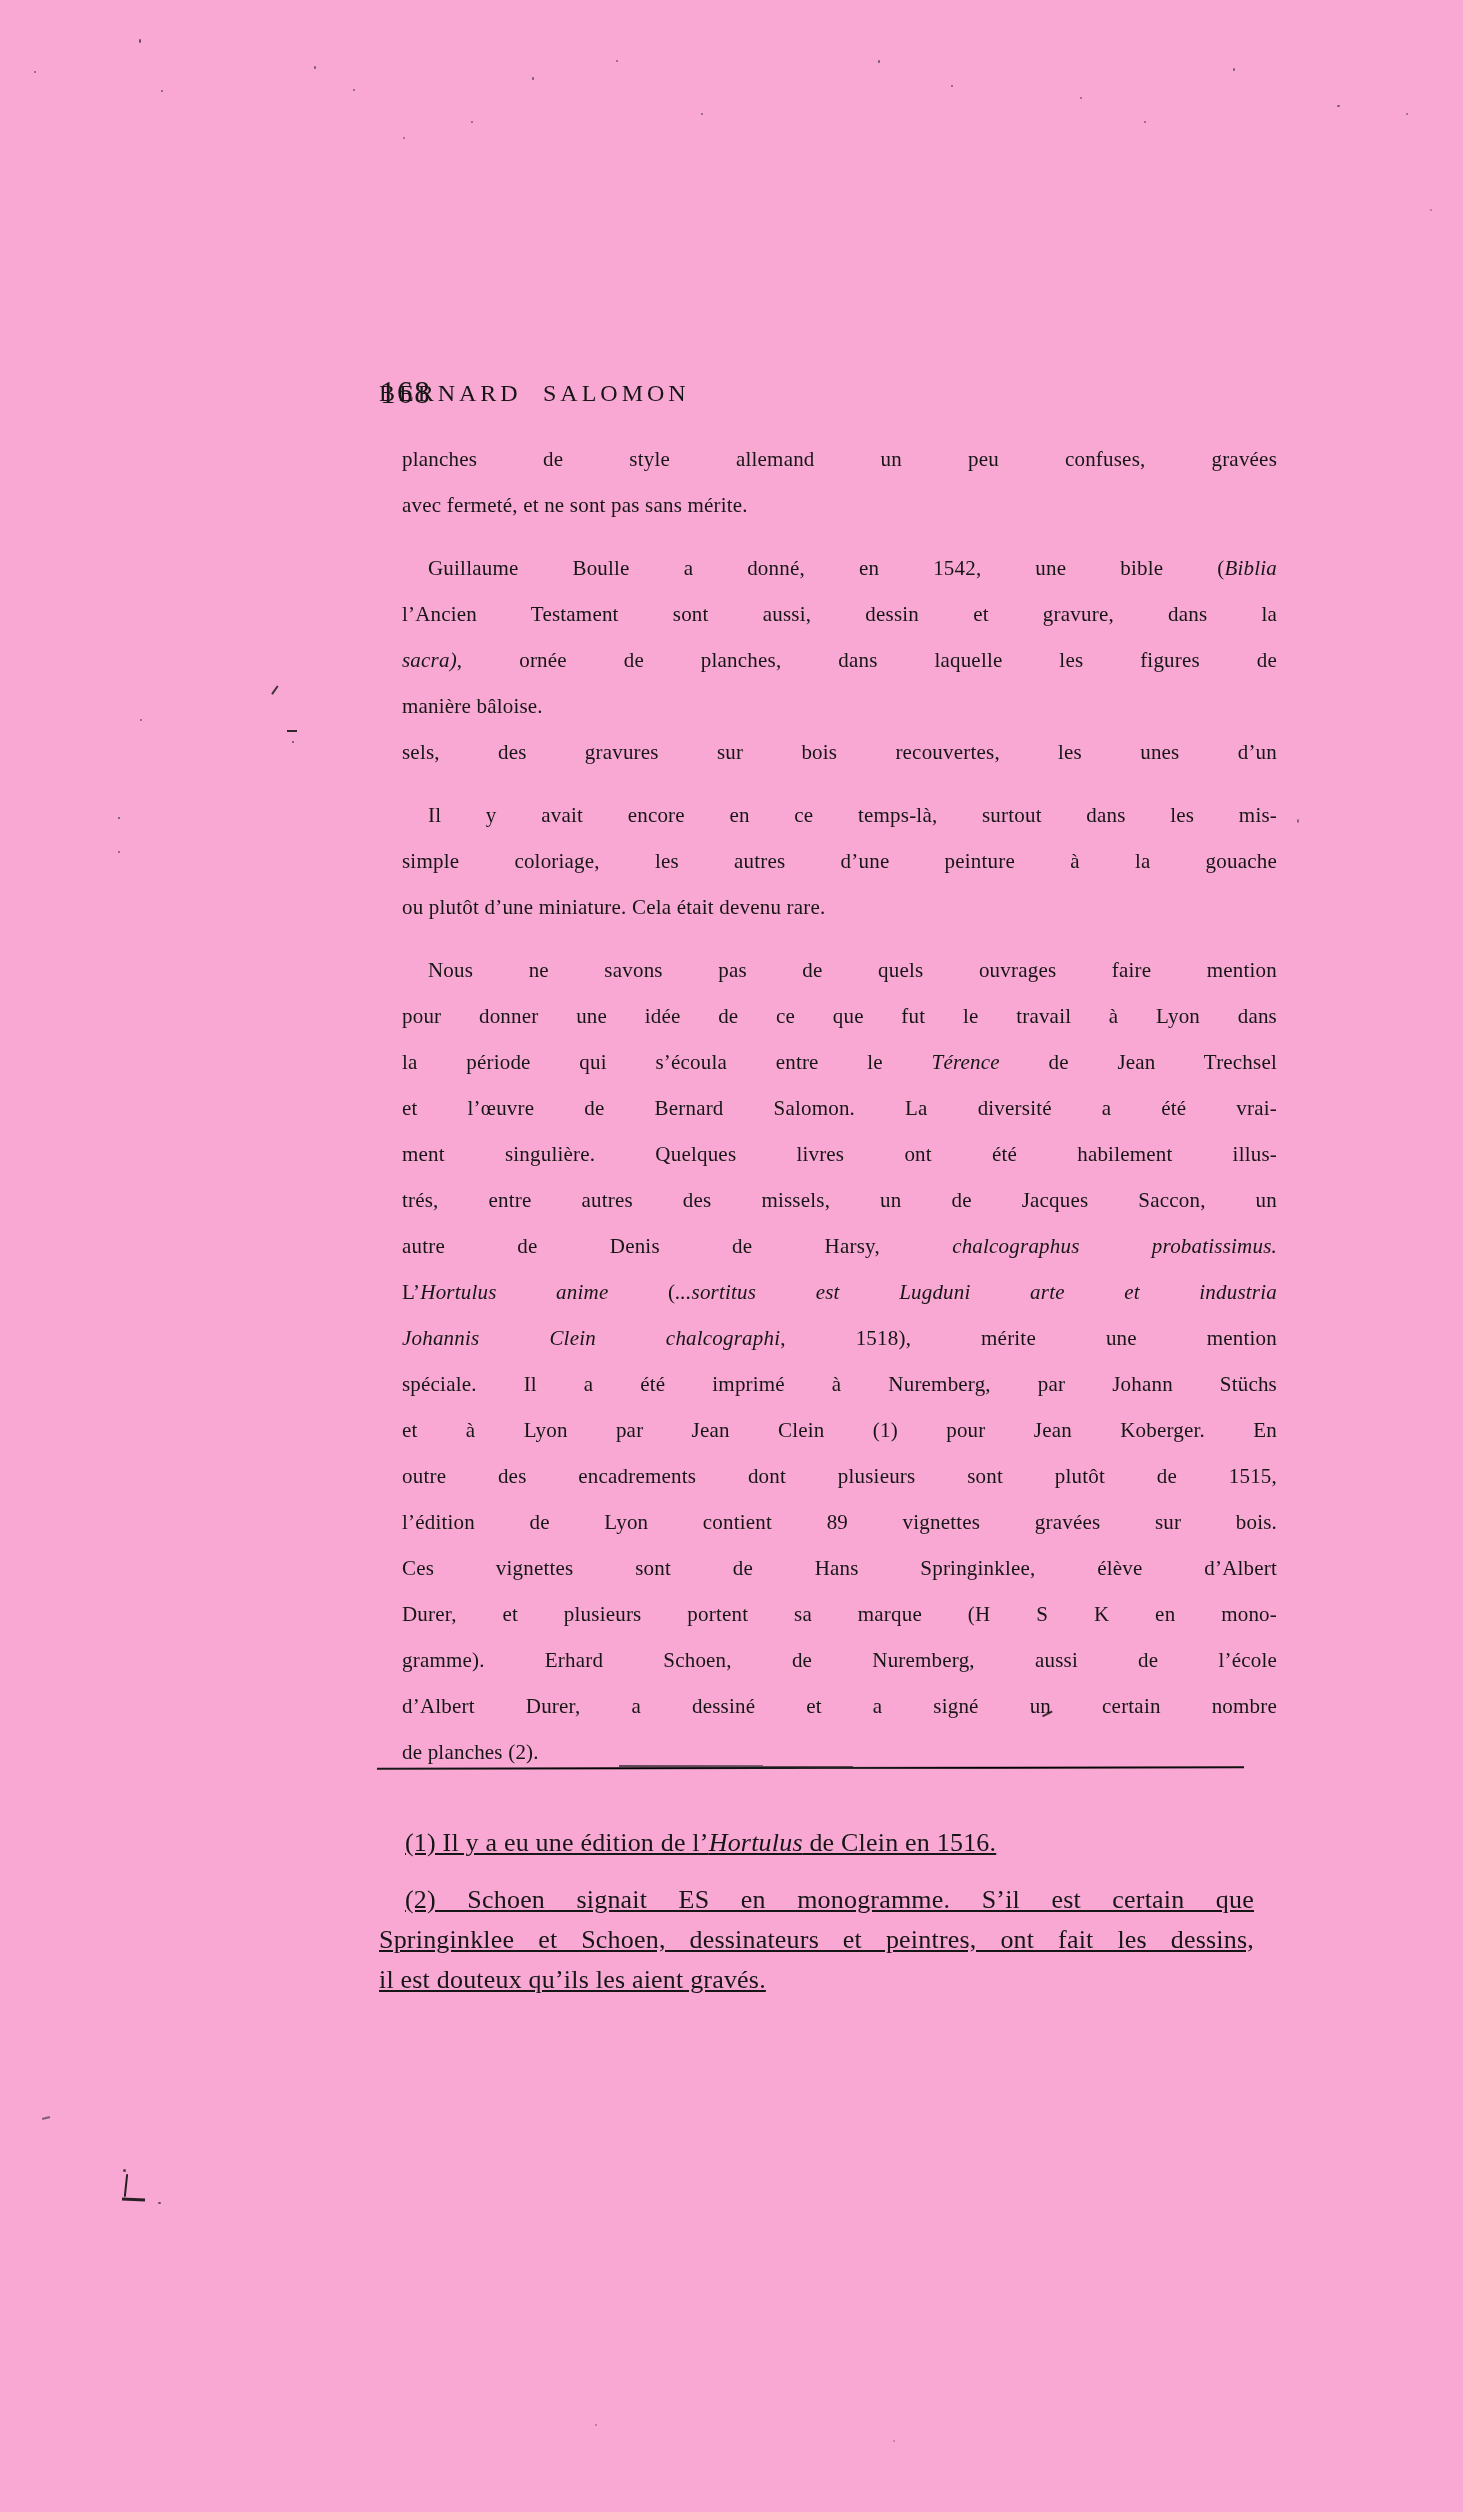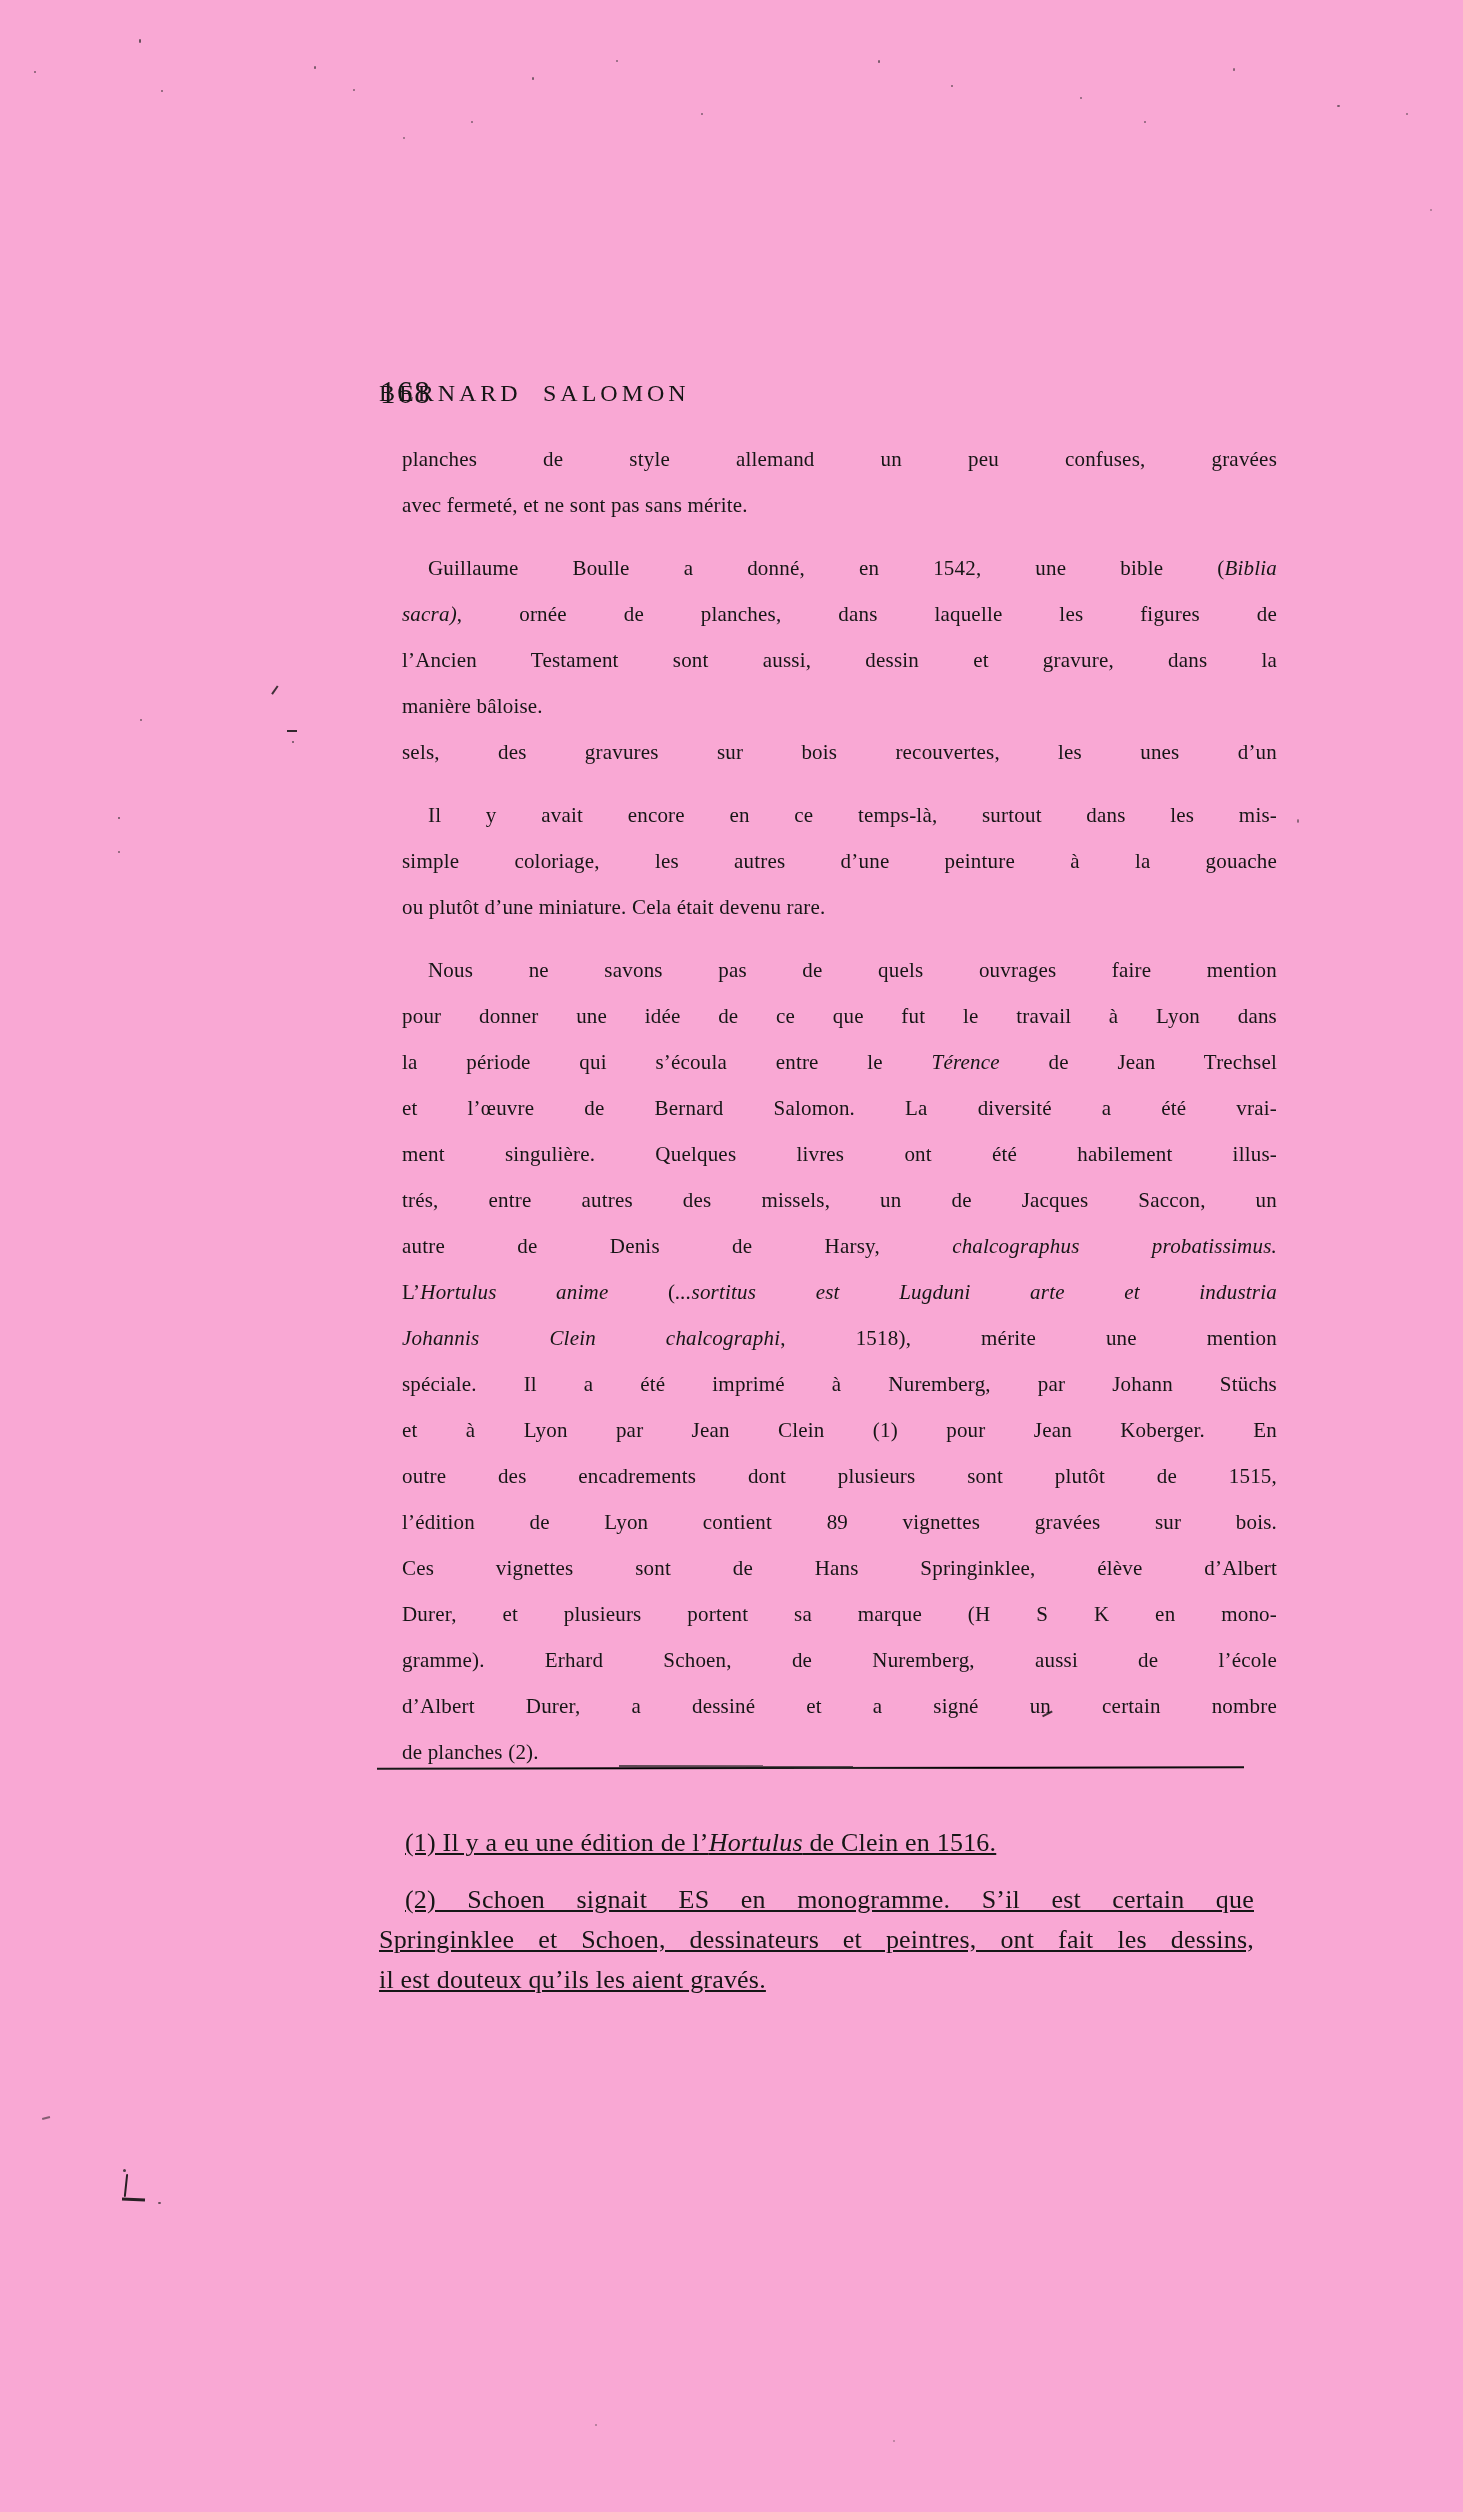--- a/index.html
+++ b/index.html
@@ -61,22 +61,22 @@
 
 <div class="page">
 
   <div class="folio">168</div>
   <div class="running-title">BERNARD SALOMON</div>
 
   <div class="body-block">
       <div class="line"><span>planches de style allemand un peu confuses, gravées</span></div>
       <div class="line end"><span>avec fermeté, et ne sont pas sans mérite.</span></div>
       <div class="line indent"><span>Guillaume Boulle a donné, en 1542, une bible (</span><span class="it">Biblia</span></div>
+      <div class="line"><span>l’Ancien Testament sont aussi, dessin et gravure, dans la</span></div>
       <div class="line"><span class="it">sacra)</span><span>, ornée de planches, dans laquelle les figures de</span></div>
-      <div class="line"><span>l’Ancien Testament sont aussi, dessin et gravure, dans la</span></div>
       <div class="line end"><span>manière bâloise.</span></div>
       <div class="line"><span>sels, des gravures sur bois recouvertes, les unes d’un</span></div>
       <div class="line indent"><span>Il y avait encore en ce temps-là, surtout dans les mis-</span></div>
       <div class="line"><span>simple coloriage, les autres d’une peinture à la gouache</span></div>
       <div class="line end"><span>ou plutôt d’une miniature. Cela était devenu rare.</span></div>
       <div class="line indent"><span>Nous ne savons pas de quels ouvrages faire mention</span></div>
       <div class="line"><span>pour donner une idée de ce que fut le travail à Lyon dans</span></div>
       <div class="line"><span>la période qui s’écoula entre le </span><span class="it">Térence</span><span> de Jean Trechsel</span></div>
       <div class="line"><span>et l’œuvre de Bernard Salomon. La diversité a été vrai-</span></div>
       <div class="line"><span>ment singulière. Quelques livres ont été habilement illus-</span></div>

